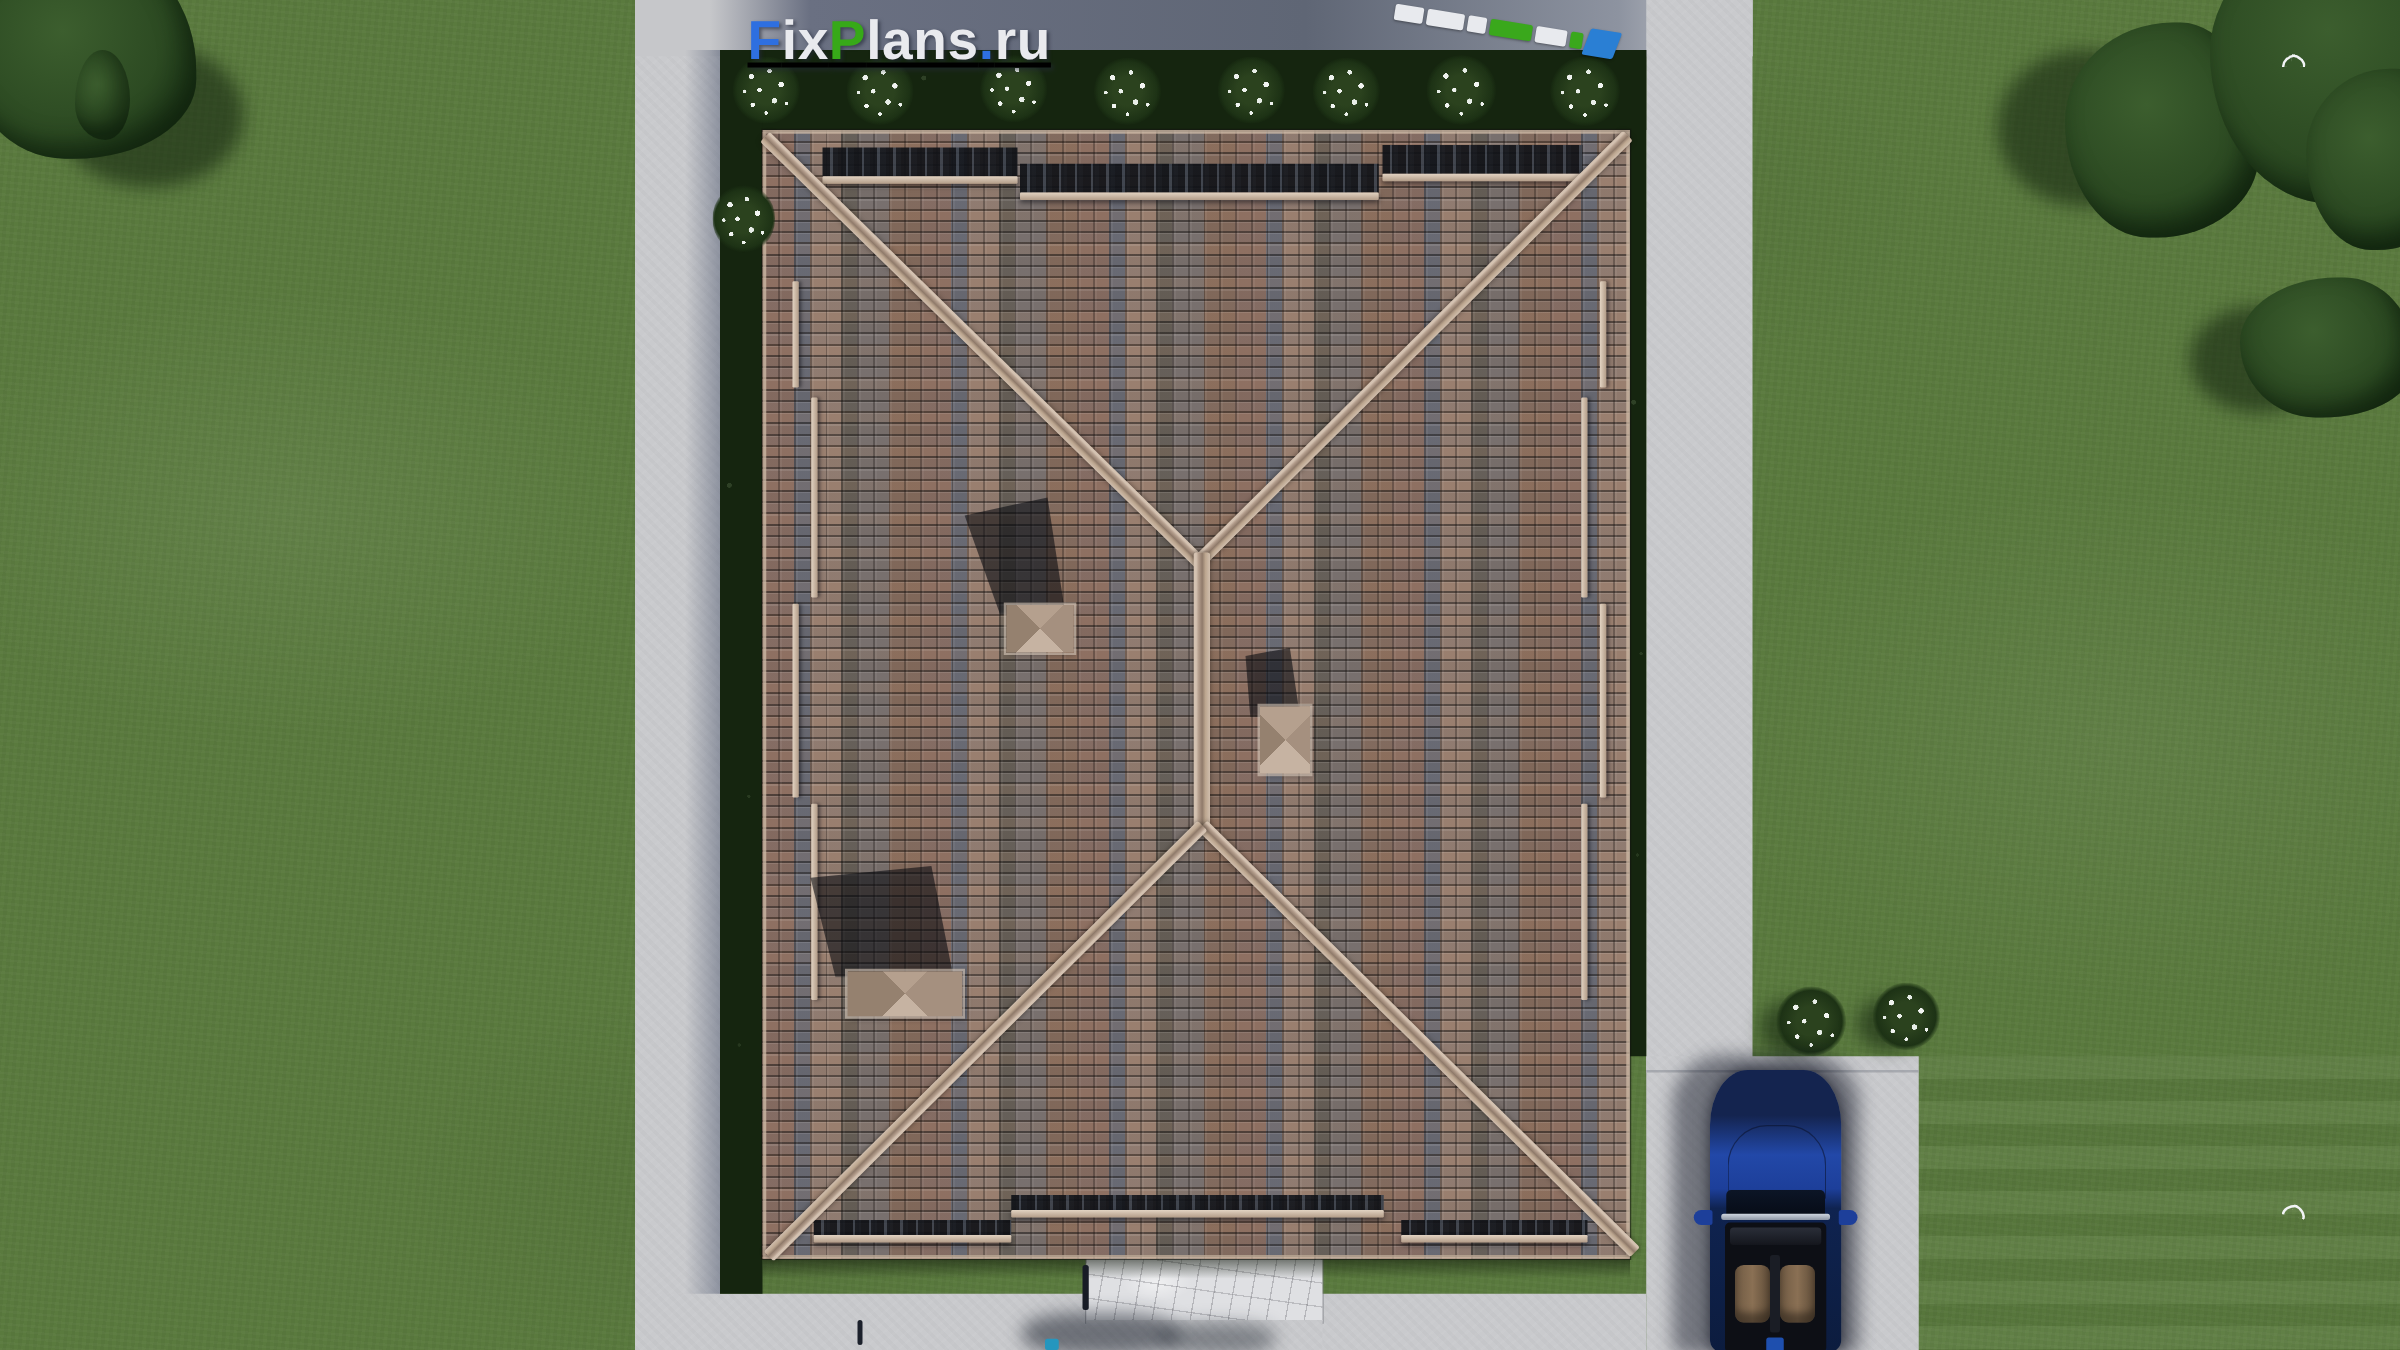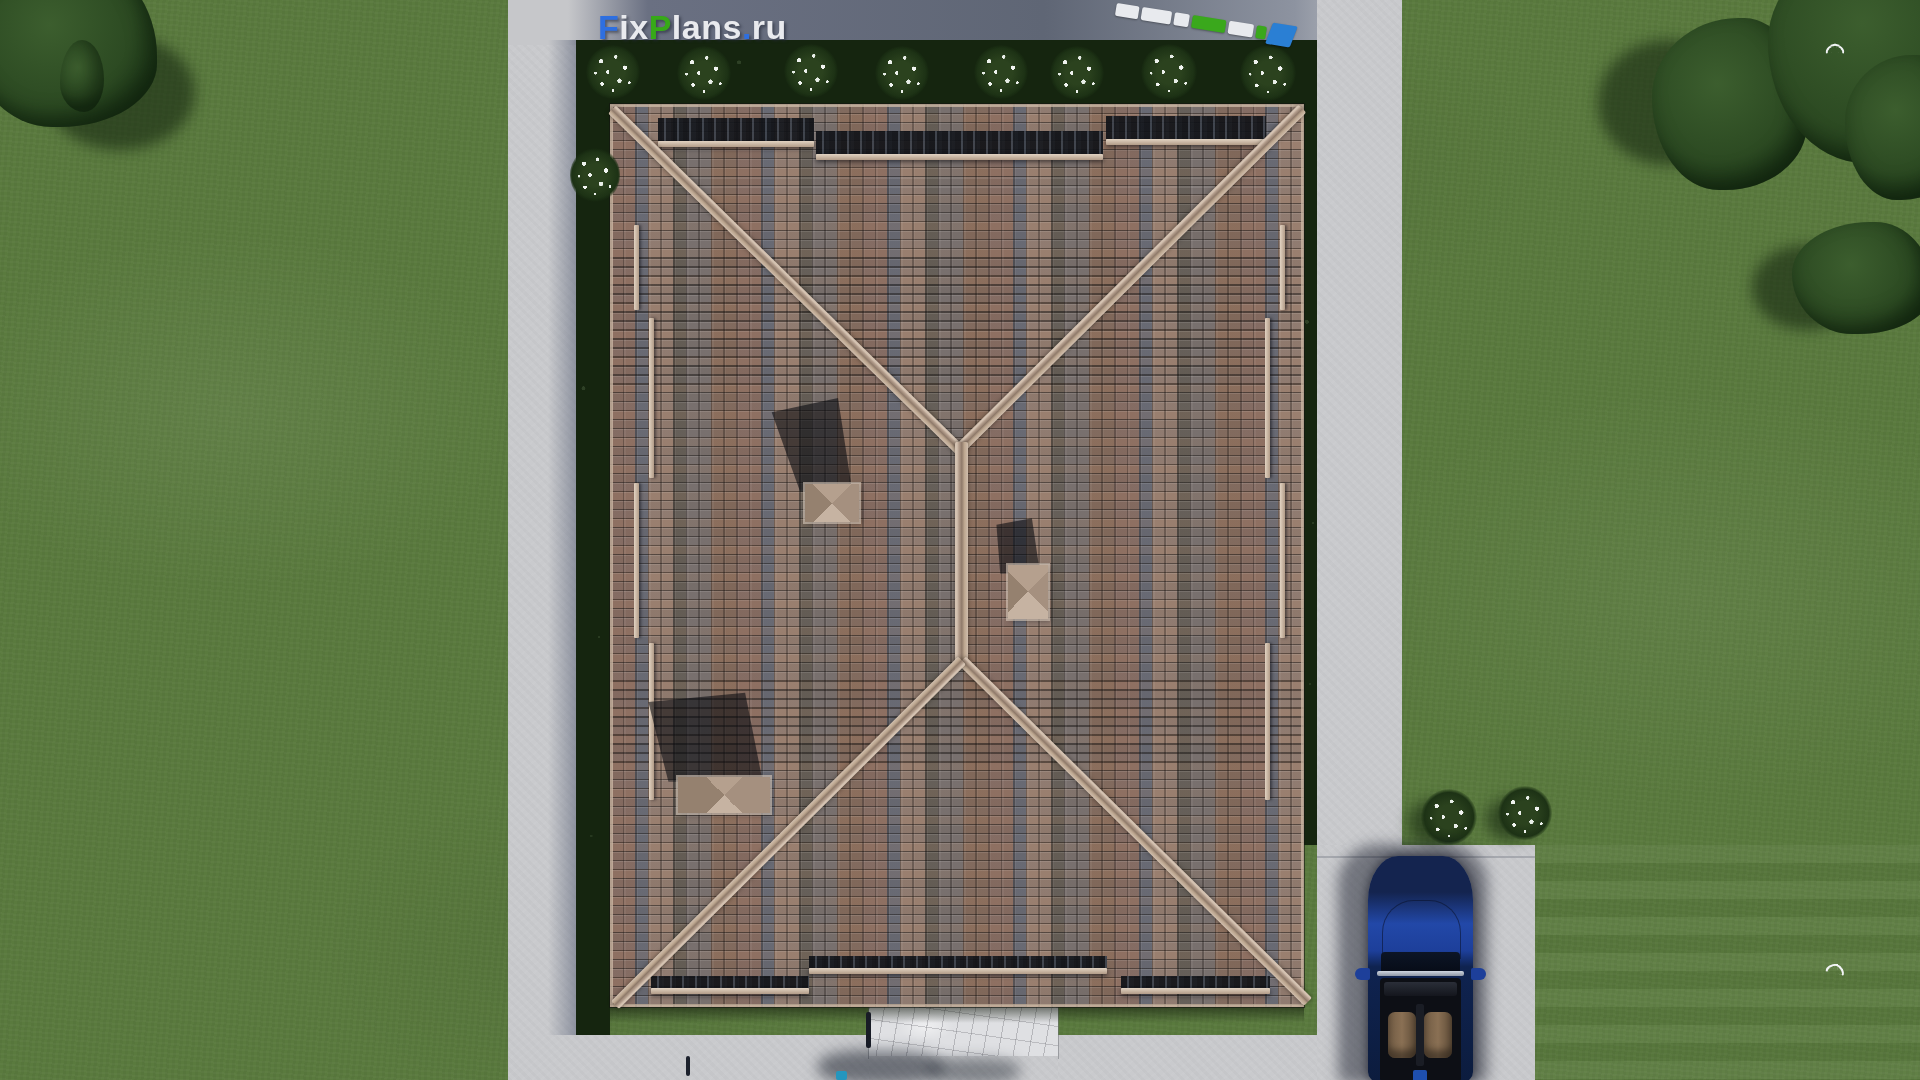--- a/index.html
+++ b/index.html
@@ -70,21 +70,21 @@
       radial-gradient(circle 2px at 80% 70%, #eef2ee 70%, transparent 75%),
       radial-gradient(circle 2px at 18% 52%, #e8eee8 70%, transparent 75%),
       radial-gradient(circle at 50% 50%, #2b421e 30%, #1d3215 62%, rgba(29,50,21,0) 72%);}
   
   .carbody{background:linear-gradient(180deg,var(--car-navy,#14244f) 0 16%, #2248a8 30%, var(--car-blue,#1d3f9a) 42%, #0f2350 49%, #0c1c3e 100%);
     border-radius:30px 30px 10px 10px / 44px 44px 10px 10px;
     box-shadow:0 0 12px rgba(8,12,26,.7);}
   .seat{background:linear-gradient(90deg,#6f5a43,var(--seat-tan,#8a7054) 50%,#5e4c38);border-radius:7px;
     box-shadow:inset 0 -8px 6px rgba(20,15,10,.45);}
   
-  .wm{font-weight:bold;font-size:34px;letter-spacing:.5px;text-shadow:2px 2px 3px rgba(35,40,55,.6);}
+  .wm{font-weight:bold;font-size:44px;letter-spacing:.5px;text-shadow:2px 2px 3px rgba(35,40,55,.6);text-decoration:underline;}
   .rseg{height:13px;border-radius:2px;box-shadow:0 1px 2px rgba(0,0,0,.35);}
   .bird{width:18px;height:10px;}
   .bird:before,.bird:after{content:"";position:absolute;width:10px;height:7px;border:2.5px solid #f2f4f6;border-bottom:none;border-left:none;border-radius:0 100% 0 0;top:2px;}
   .bird:before{left:0;transform:scaleX(-1) rotate(8deg);}
   .bird:after{left:8px;transform:rotate(8deg);}
 </style>
 </head>
 <body>
 
 <div id="stage">

